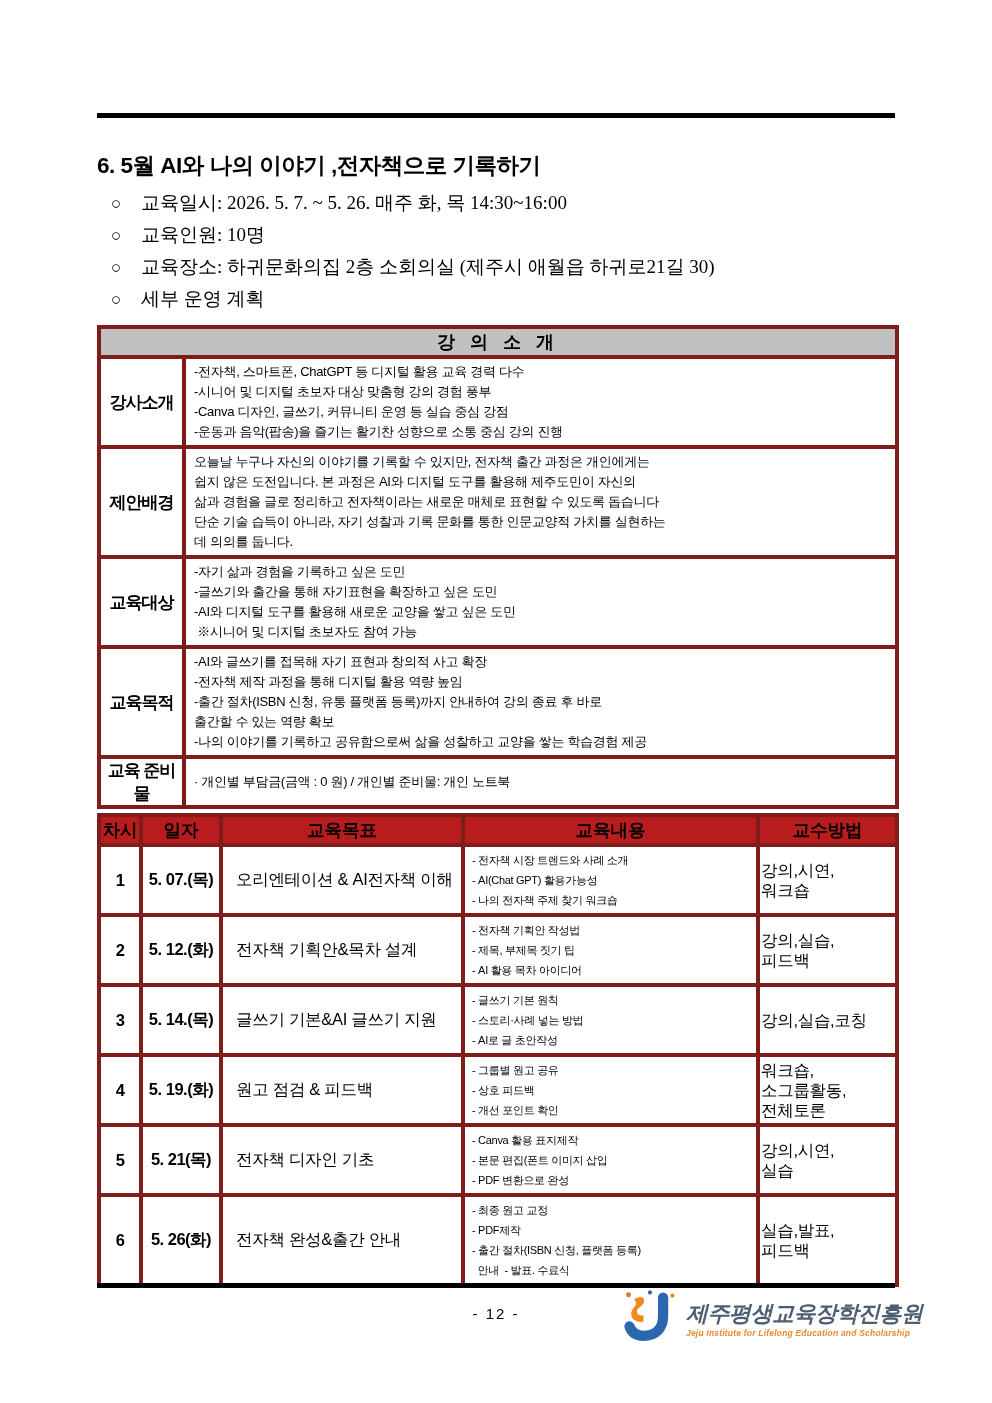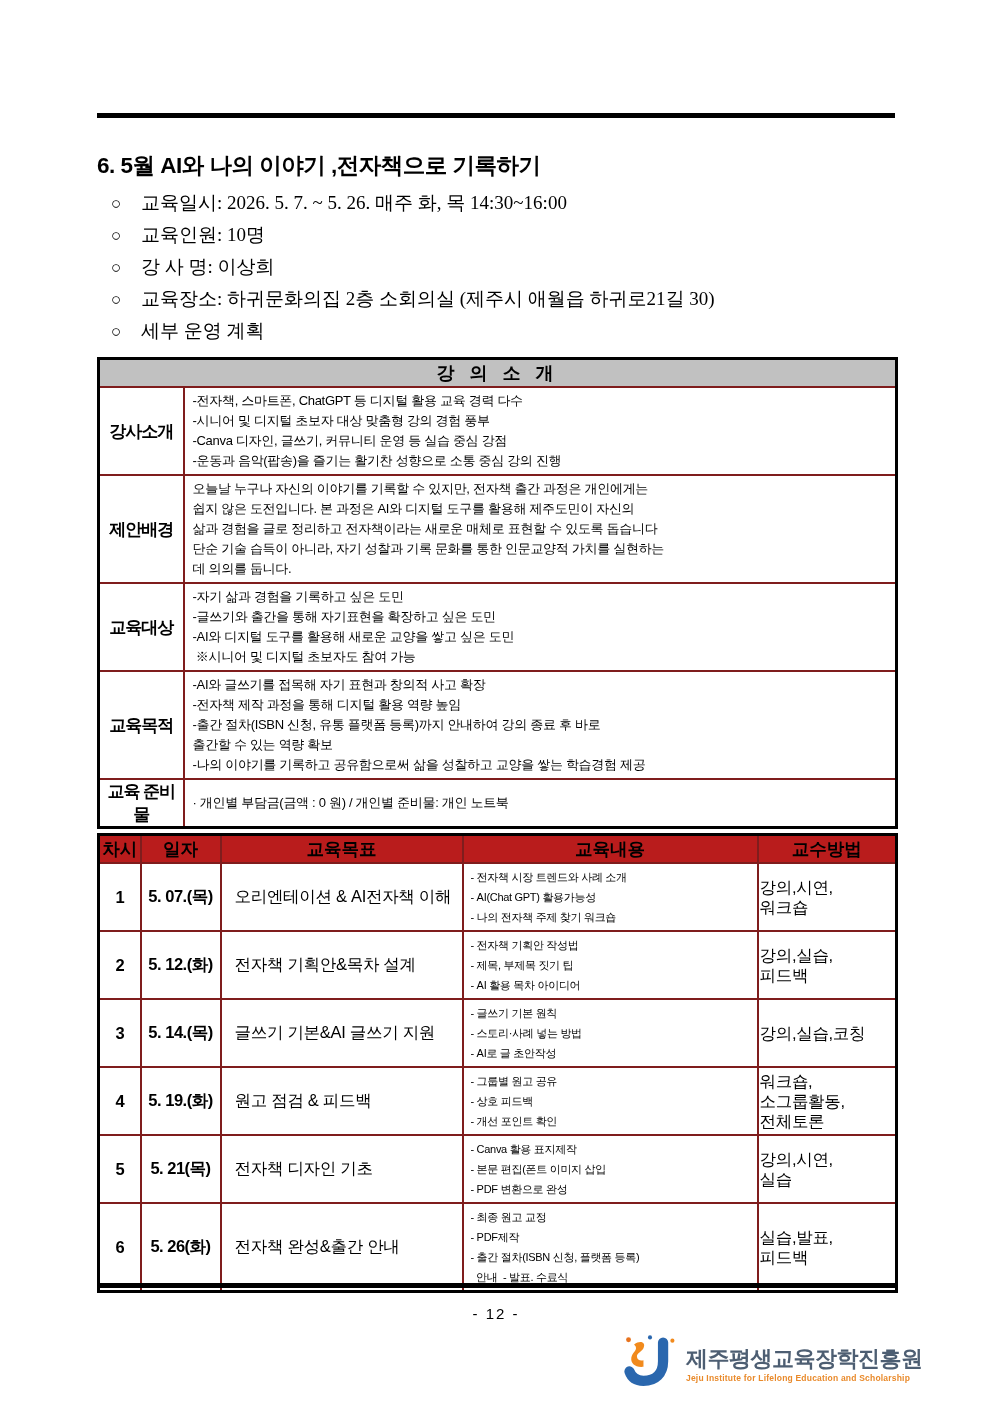--- a/index.html
+++ b/index.html
@@ -33,21 +33,21 @@
     font-size:17px;
   }
   table{
     border-collapse:collapse;
     table-layout:fixed;
     width:798px;
     border:3px solid #000;
   }
   .intro-table{margin-top:10px;}
   .contents-table{margin-top:4px;}
-  th,td{border:2px solid #7f1d1d;}
+  th,td{border:4px solid #7f1d1d;}
   .gray-header{
     background:#c1c1c1;
     font-size:18px;font-weight:bold;
     letter-spacing:5px;
     text-align:center;
     height:22px;padding:1px 0;
   }
   .intro-label{
     width:85px;
     font-weight:bold;
@@ -87,22 +87,22 @@
   .r3{height:64px;}
   .r4{height:84px;}
   .bottom-rule{position:absolute;left:97px;top:1283px;width:798px;}
   .page-number{
     position:absolute;left:97px;top:1305px;width:798px;
     text-align:center;
     font-size:15px;letter-spacing:2px;
     font-family:"Liberation Sans", sans-serif;
   }
   .logo{
-    position:absolute;left:622px;top:1333px;
-    display:flex;align-items:center;
+    position:absolute;left:622px;top:1288px;
+    display:flex;align-items:center;font-style:italic;
   }
   .logo-mark{width:56px;height:62px;margin-right:8px;}
   .logo-text-wrap{display:flex;flex-direction:column;}
   .logo-korean{
     font-size:22px;font-weight:600;color:#4d5e72;
     letter-spacing:-0.5px;line-height:26px;
   }
   .logo-english{
     font-size:8.5px;font-weight:bold;color:#e98a2b;
     letter-spacing:0.2px;margin-top:1px;
@@ -114,21 +114,20 @@
 <div class="page">
   <div class="content">
 
     <div class="rule top-rule"></div>
 
     <h1 class="doc-title">6. 5월 AI와 나의 이야기 ,전자책으로 기록하기</h1>
 
     <ul class="bullets">
       <li><span class="bullet-marker">○</span><span>교육일시: 2026. 5. 7. ~ 5. 26. 매주 화, 목 14:30~16:00</span></li>
       <li><span class="bullet-marker">○</span><span>교육인원: 10명</span></li>
-      <li><span class="bullet-marker">○</span><span>강 사 명: 이상희</span></li>
       <li><span class="bullet-marker">○</span><span>교육장소: 하귀문화의집 2층 소회의실 (제주시 애월읍 하귀로21길 30)</span></li>
       <li><span class="bullet-marker">○</span><span>세부 운영 계획</span></li>
     </ul>
 
     <table class="intro-table">
       <colgroup>
           <col style="width:85px">
           <col style="width:713px">
         </colgroup>
       <tbody>

